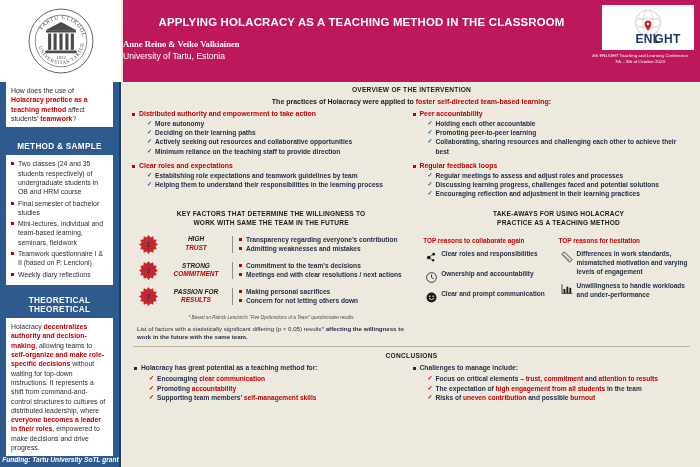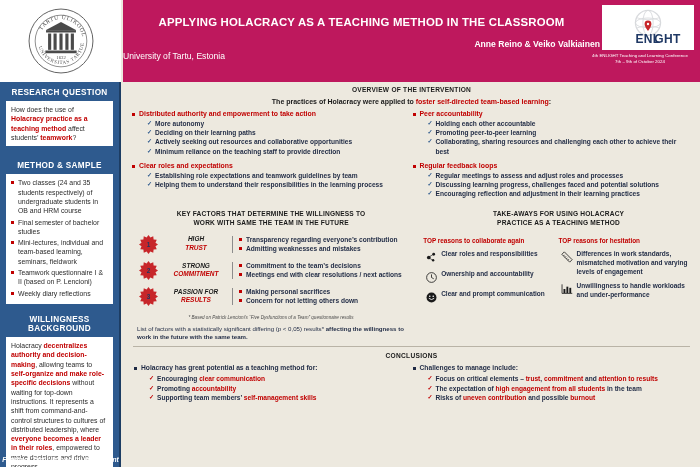--- a/index.html
+++ b/index.html
@@ -52,21 +52,21 @@
     position:absolute;left:123px;top:0;width:577px;height:82px;
     background:#be185d;box-sizing:border-box;
   }
   .header .title{
     color:#ffffff;font-weight:bold;font-size:11.4px;
     text-align:center;padding-top:16px;letter-spacing:.2px;
     margin-right:100px;
   }
   .header .authors{
     color:#ffffff;font-weight:bold;font-size:8.6px;
-    text-align:right;padding-top:11px;margin-right:100px;
+    text-align:left;padding-top:11px;margin-right:100px;font-family:Liberation Serif, serif;
   }
   .header .affil{
     color:#ffffff;font-size:8.6px;text-align:left;
     padding-top:2px;margin-right:100px;
   }
   .enlight-box{
     position:absolute;right:6px;top:5px;width:92px;height:45px;
     background:#ffffff;display:flex;align-items:center;justify-content:center;
   }
   .conf-line{
@@ -214,39 +214,38 @@
             <textPath href="#arcTop" startOffset="16%">TARTU ÜLIKOOL</textPath>
           </text>
           <text font-size="7.4" fill="#4a4a4a" font-family="Liberation Serif, serif" letter-spacing="1">
             <textPath href="#arcBot" startOffset="8%">UNIVERSITAS TARTUENSIS</textPath>
           </text>
         </svg>
       </div>
     </div>
 
     <div>
-      <div class="sec-head">RESEARCH  QUESTION</div>
       <div class="sec-card"><span>How does the use of </span><span class="red">Holacracy practice as a teaching method</span><span> affect students’ </span><span class="red">teamwork</span><span>?</span></div>
     </div>
 
     <div style="margin-top:9px;">
       <div class="sec-head">METHOD &amp; SAMPLE</div>
       <div class="sec-card">
         <ul class="tight">
             <li>Two classes (24 and 35 students respectively) of undergraduate students in OB and HRM course</li>
             <li>Final semester of bachelor studies</li>
             <li>Mini-lectures, individual and team-based learning, seminars, fieldwork</li>
             <li>Teamwork questionnaire I &amp; II (based on P. Lencioni)</li>
             <li>Weekly diary reflections</li>
           </ul>
       </div>
     </div>
 
     <div style="margin-top:5px;">
-      <div class="sec-head">WILLINGNESS BACKGROUND</div>
+      <div class="sec-head">THEORETICAL THEORETICAL</div>
       <div class="sec-card"><span>Holacracy </span><span class="red">decentralizes authority and decision-making</span><span>, allowing teams to </span><span class="red">self-organize and make role-specific decisions</span><span> without waiting for top-down instructions. It represents a shift from command-and-control structures to cultures of distributed leadership, where </span><span class="red">everyone becomes a leader in their roles</span><span>, empowered to make decisions and drive progress.</span></div>
     </div>
 
     <div class="funding">Funding: Tartu University SoTL grant</div>
   </div>
 
   <div class="header">
     <div class="title">APPLYING HOLACRACY AS A TEACHING METHOD IN THE CLASSROOM</div>
     <div class="authors">Anne Reino &amp; Veiko Valkiainen</div>
     <div class="affil">University of Tartu, Estonia</div>

